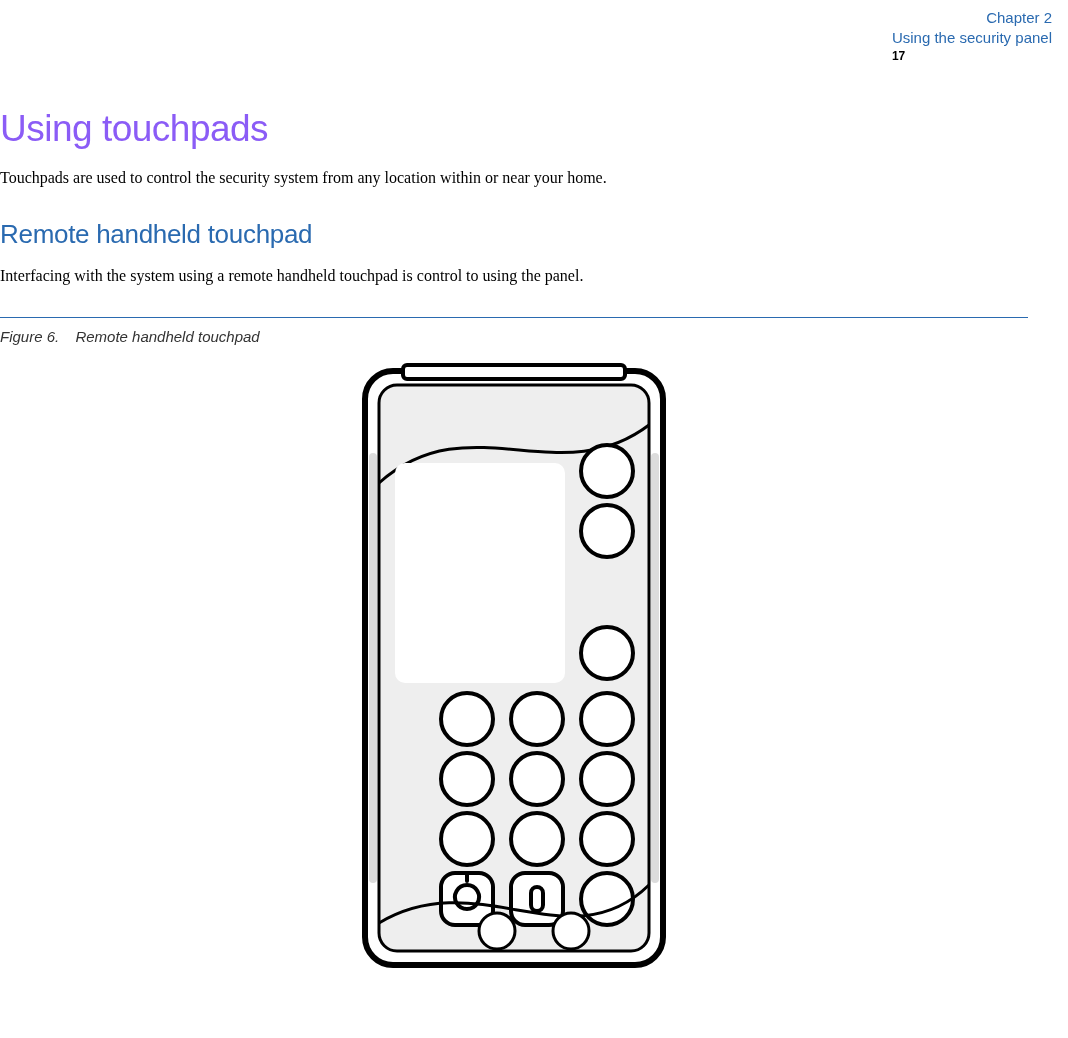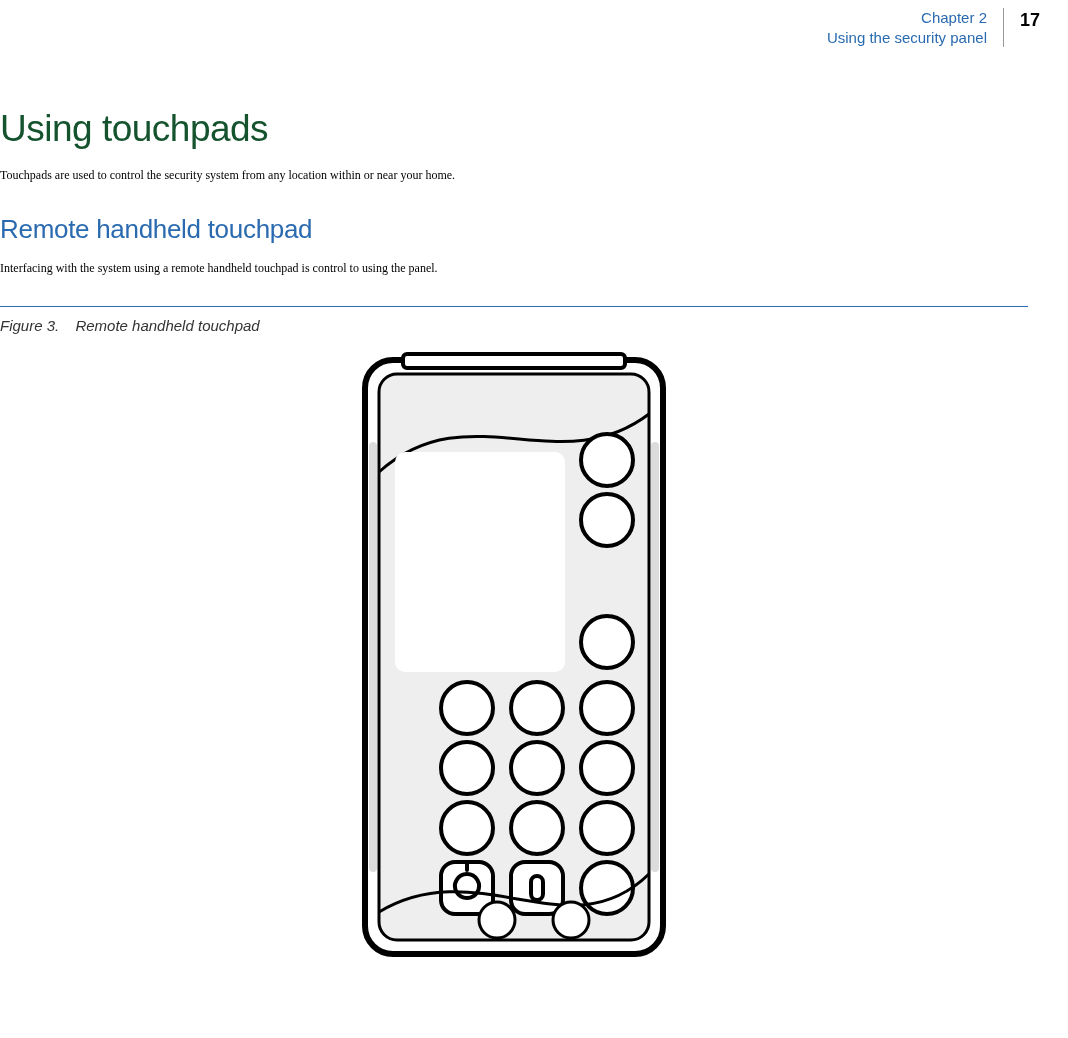--- a/index.html
+++ b/index.html
@@ -10,59 +10,60 @@
       font-family: Georgia, 'Times New Roman', serif;
       color: #000;
       position: relative;
     }
     .header {
       position: absolute;
       top: 8px;
       right: 0;
       display: flex;
       align-items: stretch;
+      flex-direction: column;
     }
     .header-text {
       text-align: right;
       padding-right: 16px;
       font-family: Arial, Helvetica, sans-serif;
       font-size: 15px;
       color: #2a6ab0;
       line-height: 1.3;
     }
     .header-divider {
       width: 1px;
       background: #999;
       margin-right: 16px;
     }
     .page-number {
       font-family: Arial, Helvetica, sans-serif;
       font-weight: bold;
-      font-size: 18px;
+      font-size: 12px;
       color: #000;
       padding-right: 28px;
       padding-top: 2px;
     }
     .content {
       position: absolute;
       top: 108px;
       left: 0;
       right: 40px;
     }
     h1.section-title {
       font-family: Arial, Helvetica, sans-serif;
       font-weight: 500;
       font-size: 37px;
-      color: #14532d;
+      color: #8b5cf6;
       letter-spacing: -0.5px;
       margin-bottom: 18px;
     }
     p.body-text {
       font-family: 'Times New Roman', Times, serif;
-      font-size: 12px;
+      font-size: 16px;
       color: #000;
       line-height: 1.3;
       margin-bottom: 30px;
     }
     h2.subsection-title {
       font-family: Arial, Helvetica, sans-serif;
       font-weight: 500;
       font-size: 26px;
       color: #2a6ab0;
       letter-spacing: -0.3px;
@@ -102,21 +103,21 @@
 <div class="content">
   <h1 class="section-title">Using touchpads</h1>
   <p class="body-text">Touchpads are used to control the security system from any location within or near your home.</p>
 
   <h2 class="subsection-title">Remote handheld touchpad</h2>
   <p class="body-text">Interfacing with the system using a remote handheld touchpad is control to using the panel.</p>
 
   <div class="rule"></div>
 
   <div class="figure-caption">
-    <span class="fignum">Figure 3.</span>
+    <span class="fignum">Figure 6.</span>
     <span>Remote handheld touchpad</span>
   </div>
 
   <div class="figure-wrap">
     <svg class="device" width="310" height="610" viewBox="0 0 310 610" xmlns="http://www.w3.org/2000/svg">
 
       <rect x="6" y="8" width="298" height="594" rx="28" ry="28" fill="#fff" stroke="#000" stroke-width="6"></rect>
 
       <rect x="44" y="2" width="222" height="14" rx="4" fill="#fff" stroke="#000" stroke-width="4"></rect>
 

